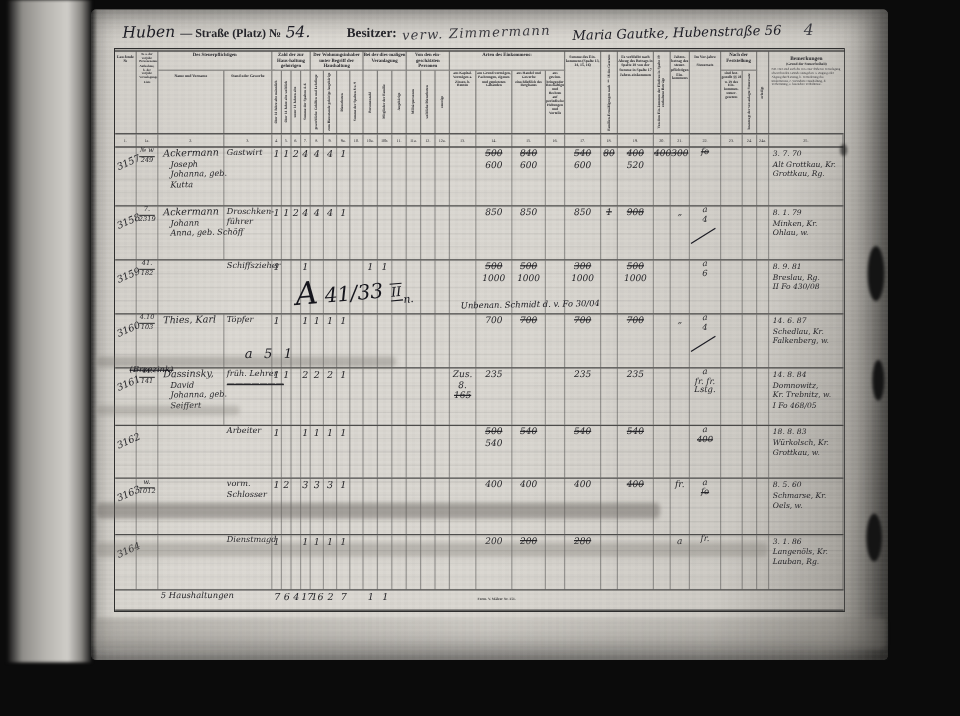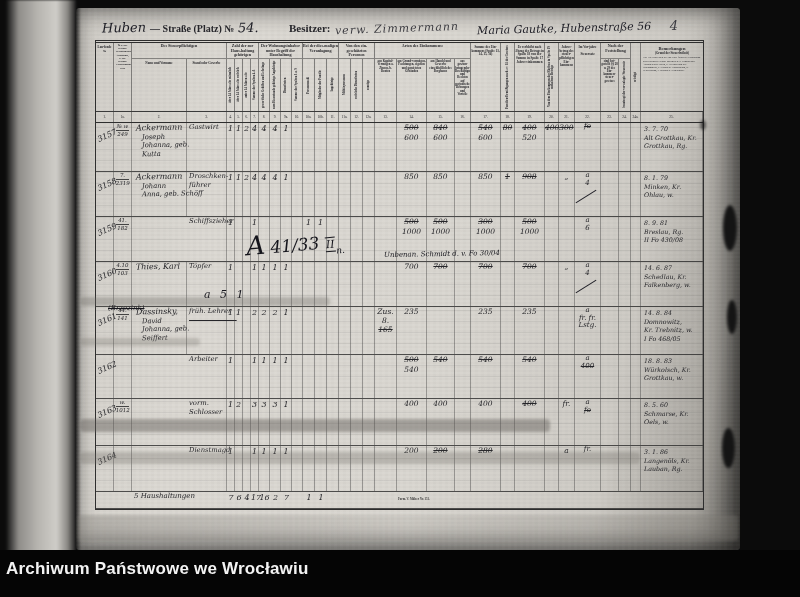--- a/index.html
+++ b/index.html
@@ -846,16 +846,13 @@
     <div class="smudge" style="left:4px;top:330px;width:120px;height:8px;background:rgba(110,106,100,.28)"></div>
     <div class="smudge" style="left:4px;top:411px;width:470px;height:13px;background:rgba(95,92,86,.45)"></div>
     <div class="smudge" style="left:4px;top:444px;width:560px;height:12px;background:rgba(105,102,96,.30)"></div>
     <div class="smudge" style="left:2px;top:507px;width:660px;height:26px;background:linear-gradient(90deg,rgba(120,117,111,.38),rgba(120,117,111,.15),rgba(120,117,111,.35))"></div>
     <div class="blob" style="left:647px;top:197px;width:14px;height:46px"></div>
     <div class="blob" style="left:651px;top:292px;width:10px;height:34px"></div>
     <div class="blob" style="left:646px;top:420px;width:13px;height:40px"></div>
     <div class="blob" style="left:624px;top:112px;width:6px;height:10px;opacity:.6"></div>
   </div>
 
-  <div class="bar">
-    <div class="caption">Archiwum Państwowe we Wrocławiu</div>
-  </div>
 </div>
 
 </body></html>

